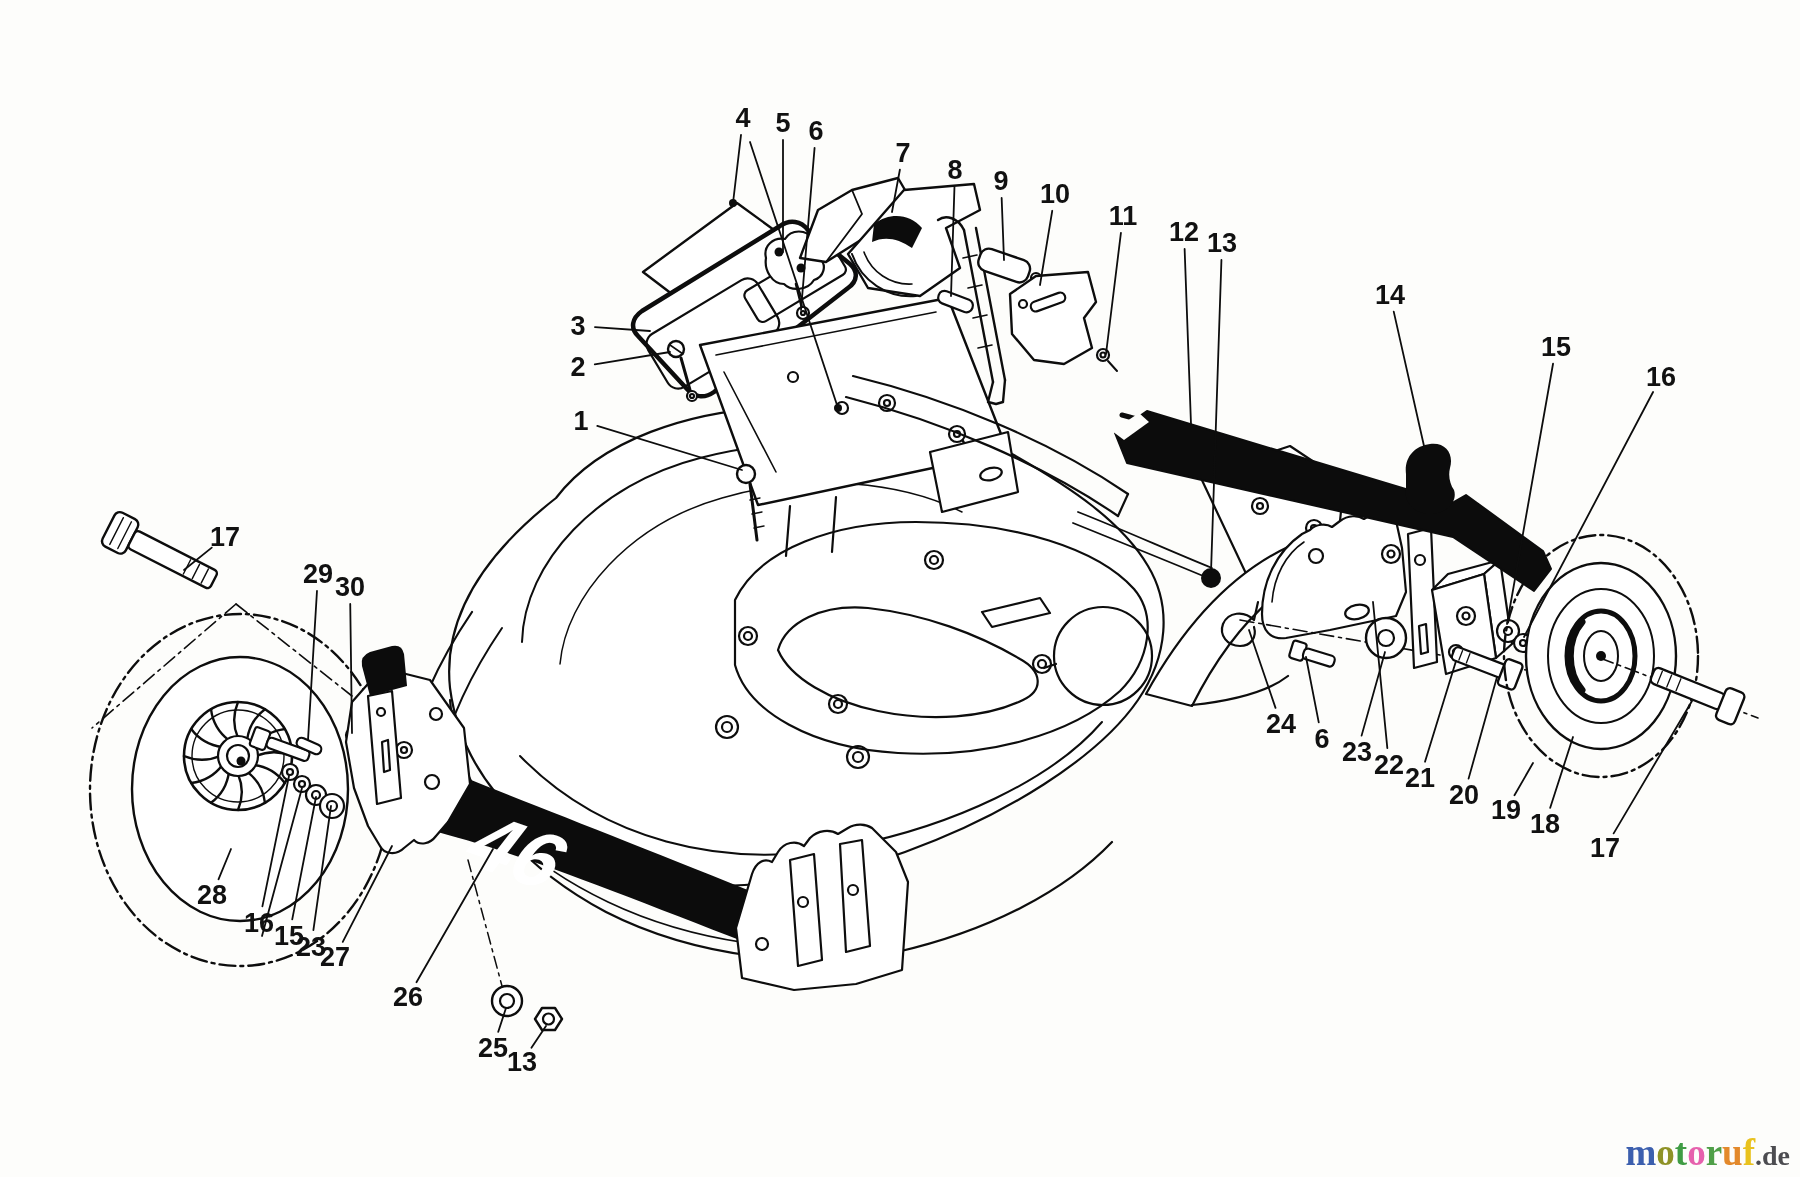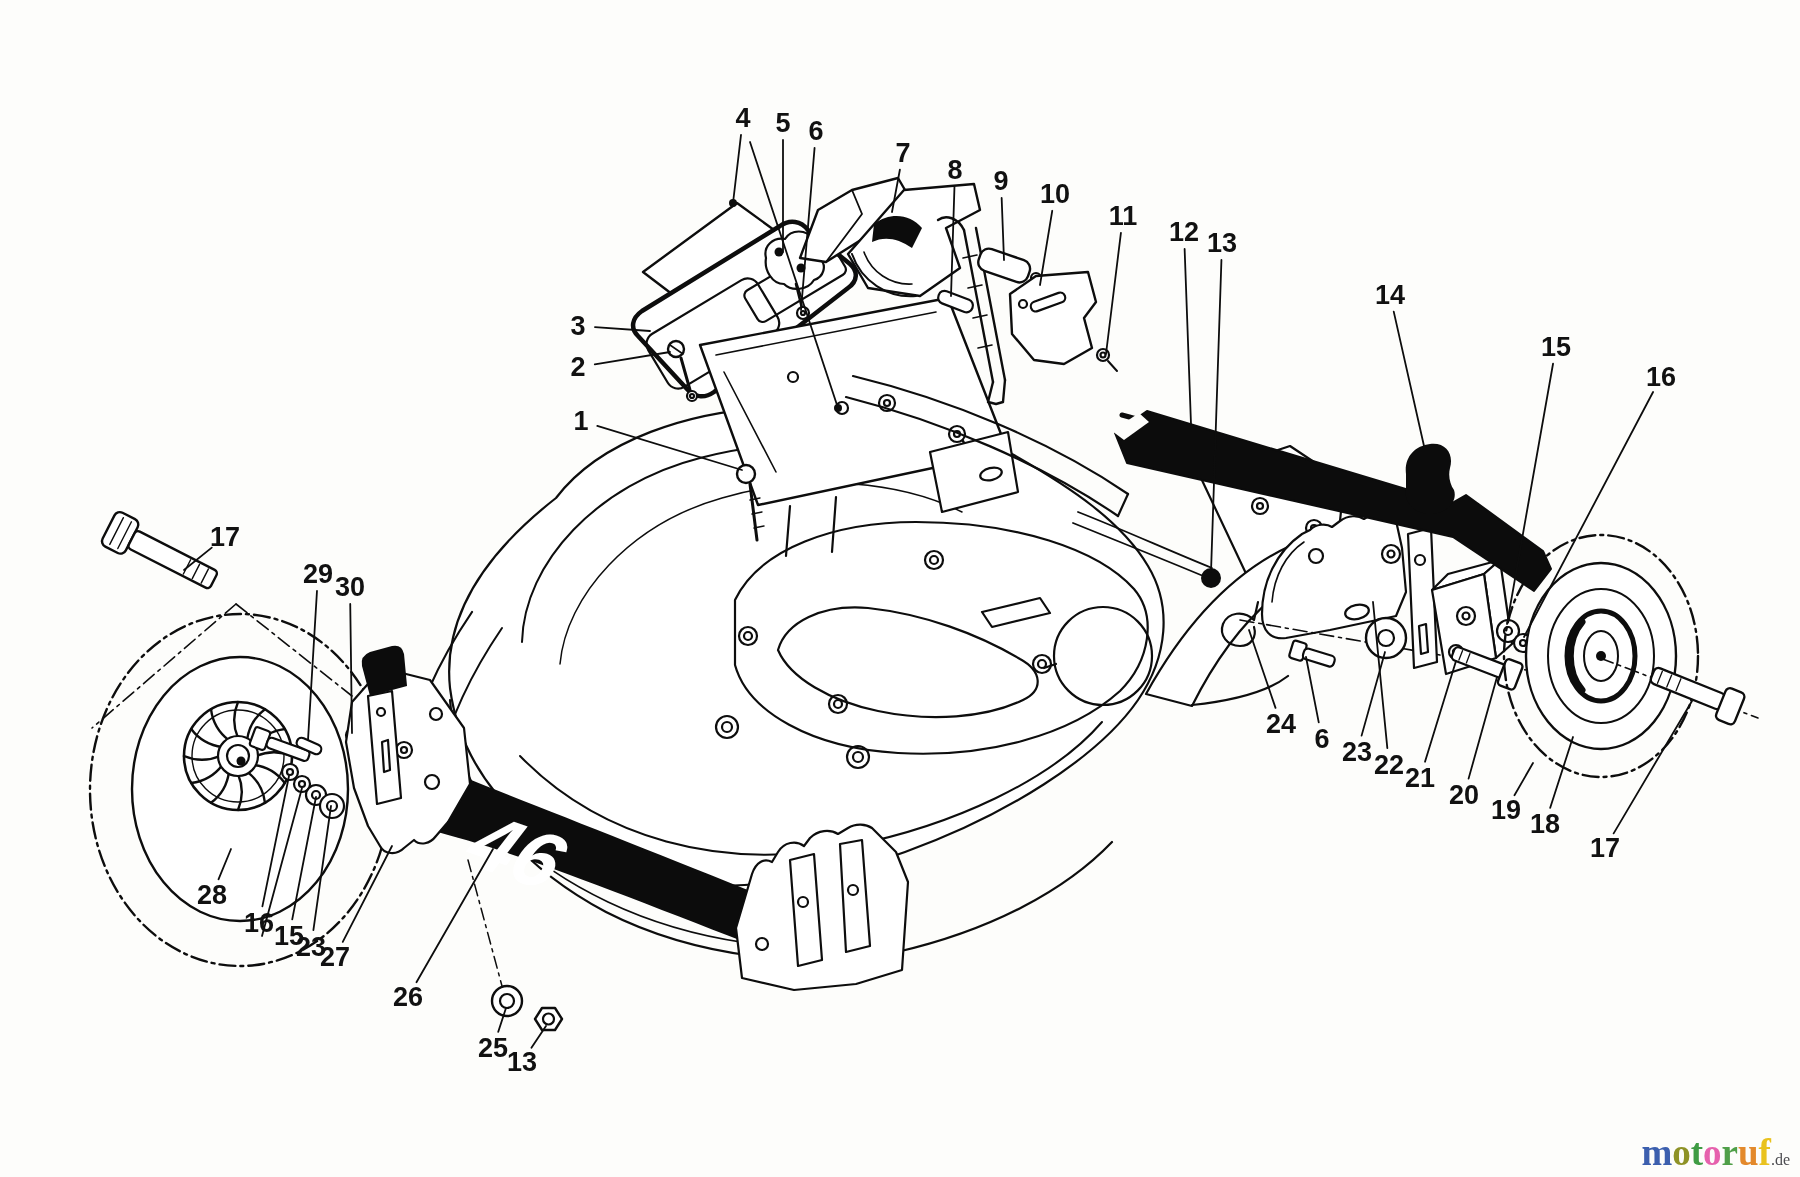--- a/index.html
+++ b/index.html
@@ -3,21 +3,21 @@
 <meta charset="utf-8">
 <style>
   html,body{margin:0;padding:0;background:#e8e8e8;}
   .stage{position:relative;width:1800px;height:1177px;background:#fdfdfb;overflow:hidden;
          font-family:"Liberation Sans",sans-serif;}
   svg{position:absolute;left:0;top:0;}
   .callout-num{font-family:"Liberation Sans",sans-serif;font-weight:700;font-size:27px;fill:#111;}
   .deck-num{font-family:"Liberation Sans",sans-serif;font-weight:600;font-style:italic;}
   .watermark{position:absolute;right:10px;bottom:6px;font-family:"Liberation Serif",serif;
              font-weight:600;font-size:37px;letter-spacing:0px;line-height:1;user-select:none;}
-  .watermark .suffix{font-size:16px;font-weight:400;}
+  .watermark .suffix{font-size:28px;font-weight:700;}
 </style>
 </head>
 <body>
 
 <div class="stage">
 <svg id="diagram" width="1800" height="1177" viewBox="0 0 1800 1177" fill="none" stroke="#0d0d0d" stroke-width="2.2" stroke-linecap="round" stroke-linejoin="round">
 
   <g>
     <path fill="#fff" d="M556,498 C600,440 690,410 780,407 C880,403 962,422 1012,454 C1072,488 1122,522 1148,566 C1172,606 1168,656 1138,700 C1098,758 1005,816 905,852 C800,890 685,898 595,864 C515,834 460,765 450,688 C442,612 492,548 556,498 Z"></path>
     <path stroke-width="2" d="M522,642 C524,562 598,484 700,458 C806,431 912,442 980,478"></path>

